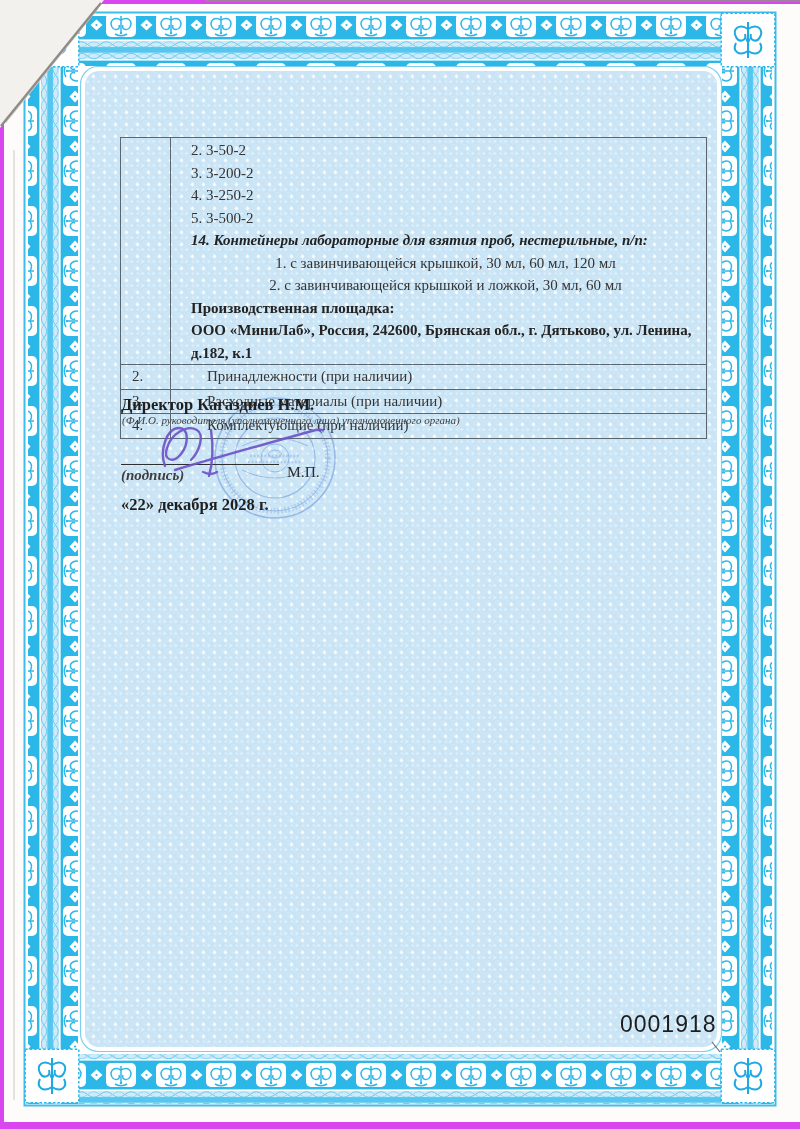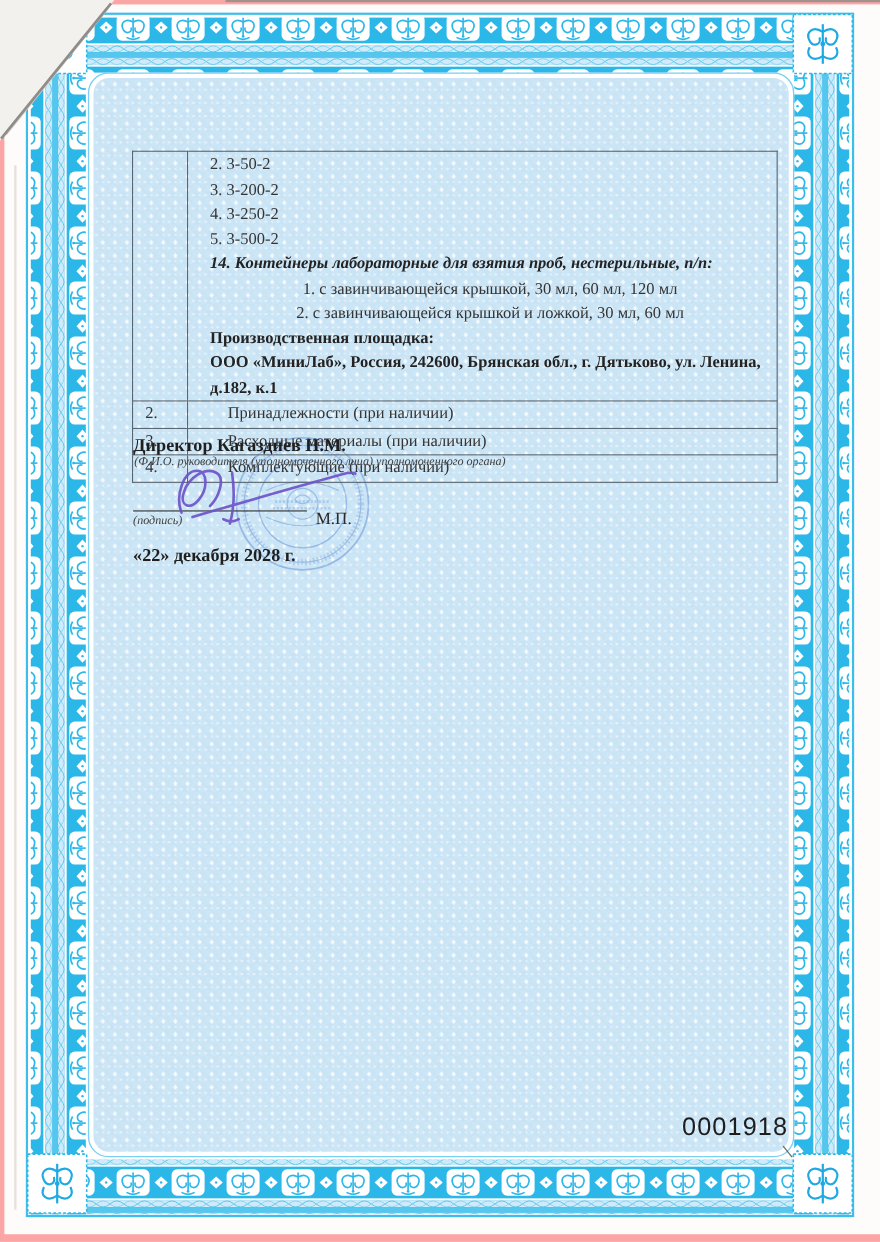--- a/index.html
+++ b/index.html
@@ -2,21 +2,21 @@
 <html><head>
 <meta charset="utf-8">
 <style>
   html,body{margin:0;padding:0;}
   body{
     width:800px;height:1129px;
     background:#f6f4f1;
     font-family:"Liberation Serif", serif;
     overflow:hidden;
   }
-  .scan{position:relative;width:800px;height:1129px;background:#fca5a5;}
+  .scan{position:relative;width:800px;height:1129px;background:#d946ef;}
   .layer{position:absolute;left:0;top:0;}
   .abs{position:absolute;}
 
   
   .doc-table-wrap{position:absolute;left:120px;top:137px;width:587px;z-index:2;}
   table.doc-table{
     border-collapse:collapse;width:100%;table-layout:fixed;
     font:15px/22.5px "Liberation Serif", serif;color:#343434;
   }
   table.doc-table td{border:1px solid #5b6770;vertical-align:top;overflow:hidden;}
@@ -28,21 +28,21 @@
   .sz{margin-left:97px;}
   .h14{margin-left:22px;font-weight:700;color:#232323;font-style:italic;}
   .sub{margin-left:50px;text-align:center;}
   .prod{font-weight:700;color:#232323;}
 
   
   .dir{left:121px;top:395px;font-weight:700;font-size:16.5px;color:#1f1f1f;z-index:3;}
   .cap{left:122px;top:414px;font-style:italic;font-size:11px;color:#3f3f3f;white-space:nowrap;z-index:3;}
   .sigline{left:121px;top:464px;width:158px;height:0;border-top:1.3px solid #2f2f2f;z-index:3;}
   .mp{left:287px;top:463px;font-size:15.5px;color:#2b2b2b;z-index:3;}
-  .podpis{left:121px;top:467px;font-style:italic;font-size:11px;color:#3f3f3f;z-index:3;}
+  .podpis{left:121px;top:467px;font-style:italic;font-size:15px;color:#3f3f3f;z-index:3;font-weight:bold;}
   .dateline{left:121px;top:495px;font-weight:700;font-size:16.5px;color:#1f1f1f;z-index:3;}
 
   
   .serial{
     left:620px;top:1011px;z-index:3;
     font-family:"Liberation Sans", sans-serif;
     font-size:23px;color:#1d1d1d;letter-spacing:1px;
   }
 
   

